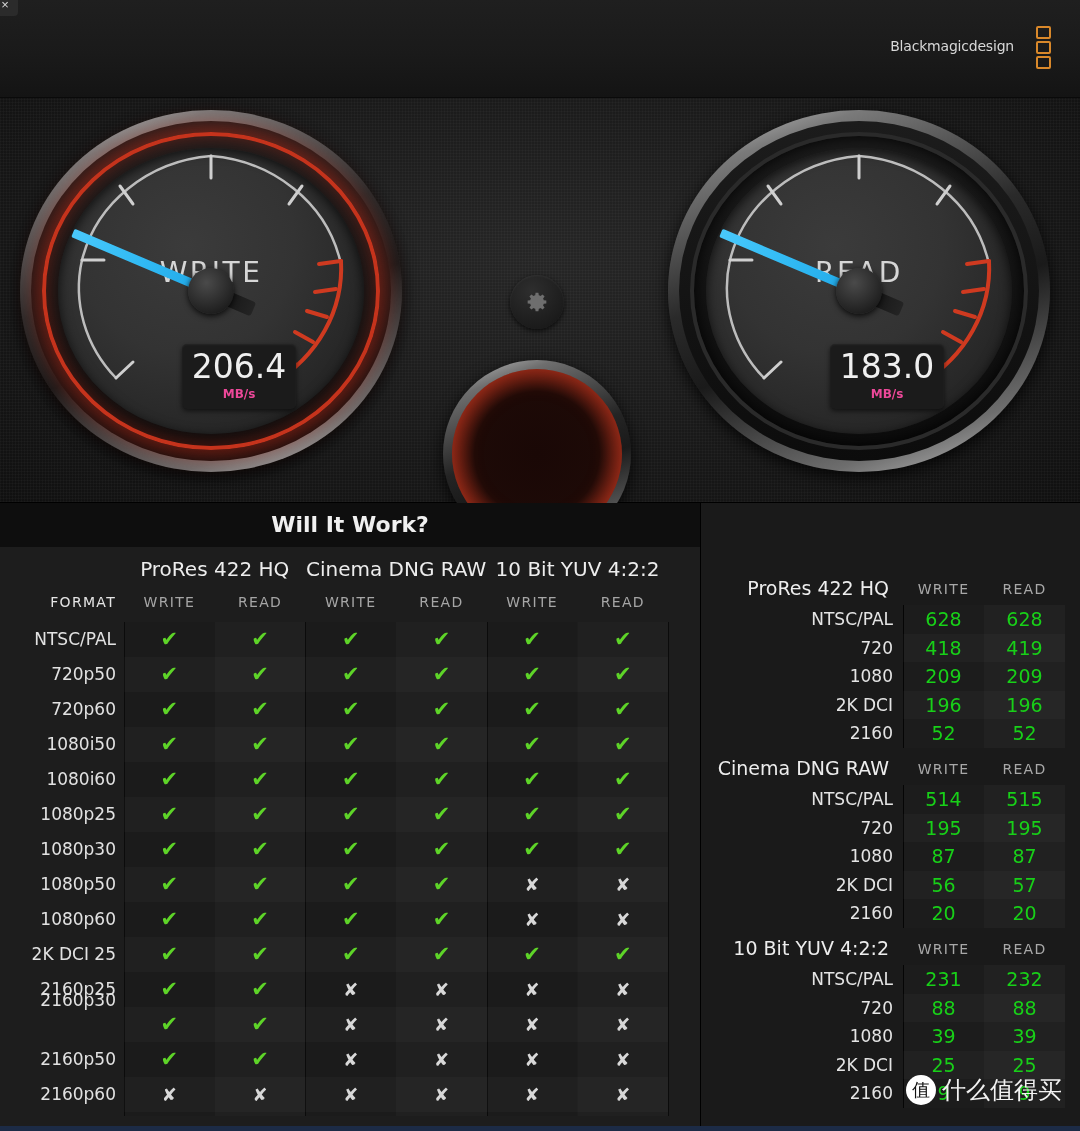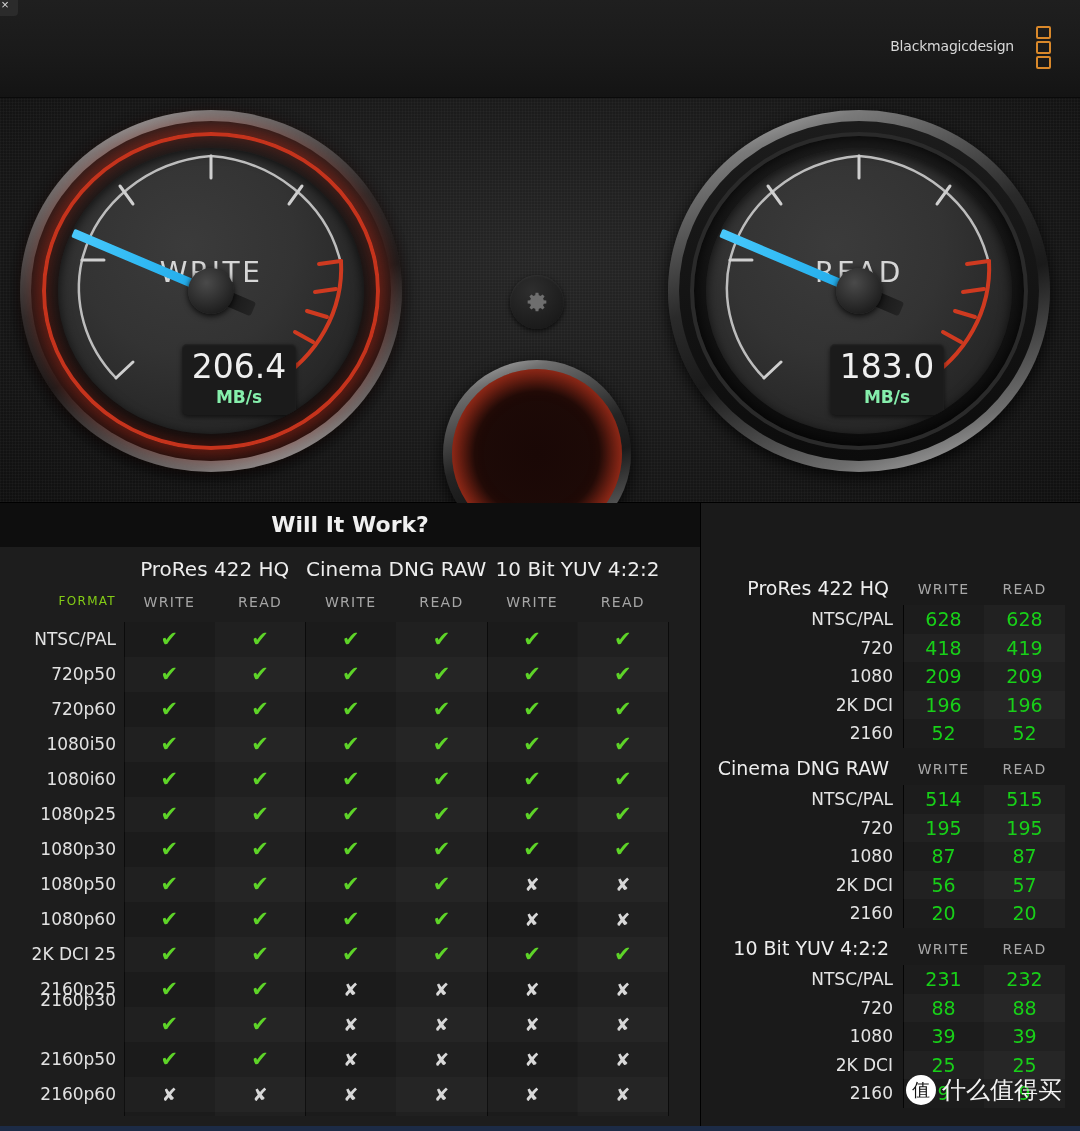--- a/index.html
+++ b/index.html
@@ -102,21 +102,21 @@
     position: absolute; left: 50%; top: 196px; width: 114px; margin-left: -29px;
     background: #1b1b1b; border-radius: 5px; padding: 6px 0 8px 0; text-align: center;
     box-shadow: inset 0 1px 2px rgba(255,255,255,.05), 0 2px 5px rgba(0,0,0,.6);
     z-index: 6;
   }
   .valuebox .num {
     font-size: 33px; color: #efefef; font-weight: 400; line-height: 1.05;
     font-family: "DejaVu Sans", sans-serif;
   }
   .valuebox .unit {
-    font-size: 17px; color: #86efac; font-weight: bold; margin-top: 2px;
+    font-size: 12px; color: #ec4899; font-weight: bold; margin-top: 2px;
     font-family: "DejaVu Sans", sans-serif;
   }
 
   
   .gear {
     position: absolute; left: 510px; top: 177px; width: 54px; height: 54px; border-radius: 50%;
     background: radial-gradient(circle at 40% 30%, #2e2e2e, #1c1c1c 70%, #141414 100%);
     box-shadow: inset 0 1px 2px rgba(255,255,255,.06), 0 2px 5px rgba(0,0,0,.7);
   }
   .gear svg { position: absolute; left: 13px; top: 13px; }
@@ -162,21 +162,21 @@
   .grp-hdr {
     position: absolute; text-align: center; font-size: 20px; color: #ededed; top: 10px;
     font-family: "DejaVu Sans", sans-serif;
   }
   .col-hdr {
     position: absolute; text-align: center; font-size: 14px; color: #a6a6a6;
     letter-spacing: 1.3px; top: 47px; font-family: "DejaVu Sans", sans-serif;
   }
   .fmt-hdr {
     position: absolute; left: 0; width: 116px; text-align: right; top: 47px;
-    font-size: 12px; color: #84cc16; letter-spacing: 1.3px;
+    font-size: 14px; color: #e5e5e5; letter-spacing: 1.3px;
     font-family: "DejaVu Sans", sans-serif;
   }
   .colband { position: absolute; top: 75px; height: 494px; }
   .colband.odd { background: #1b1b1b; }
   .colband.even { background: #202020; }
   .colsep { position: absolute; top: 75px; height: 494px; width: 1px; background: #0b0b0b; }
 
   .rowstripe { position: absolute; left: 124px; width: 544px; height: 35px; }
   .rowstripe.alt { background: rgba(255,255,255,.022); }
 

